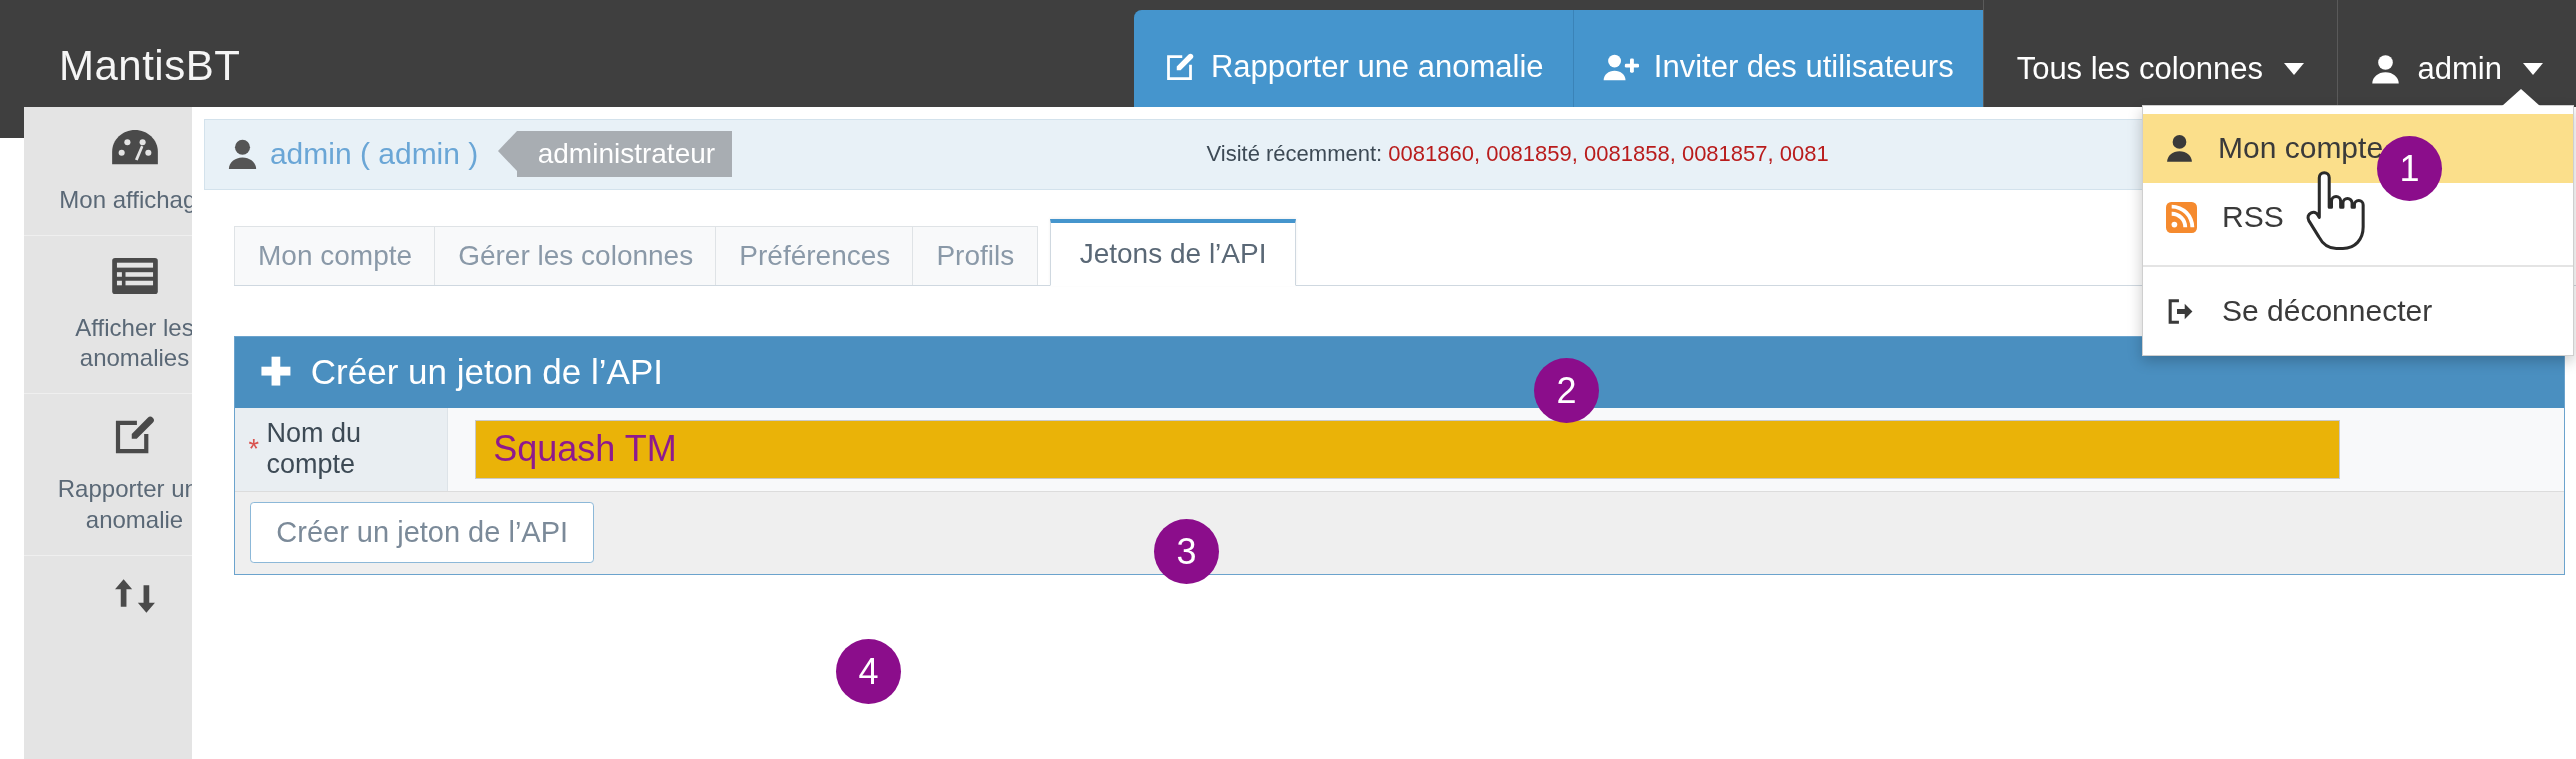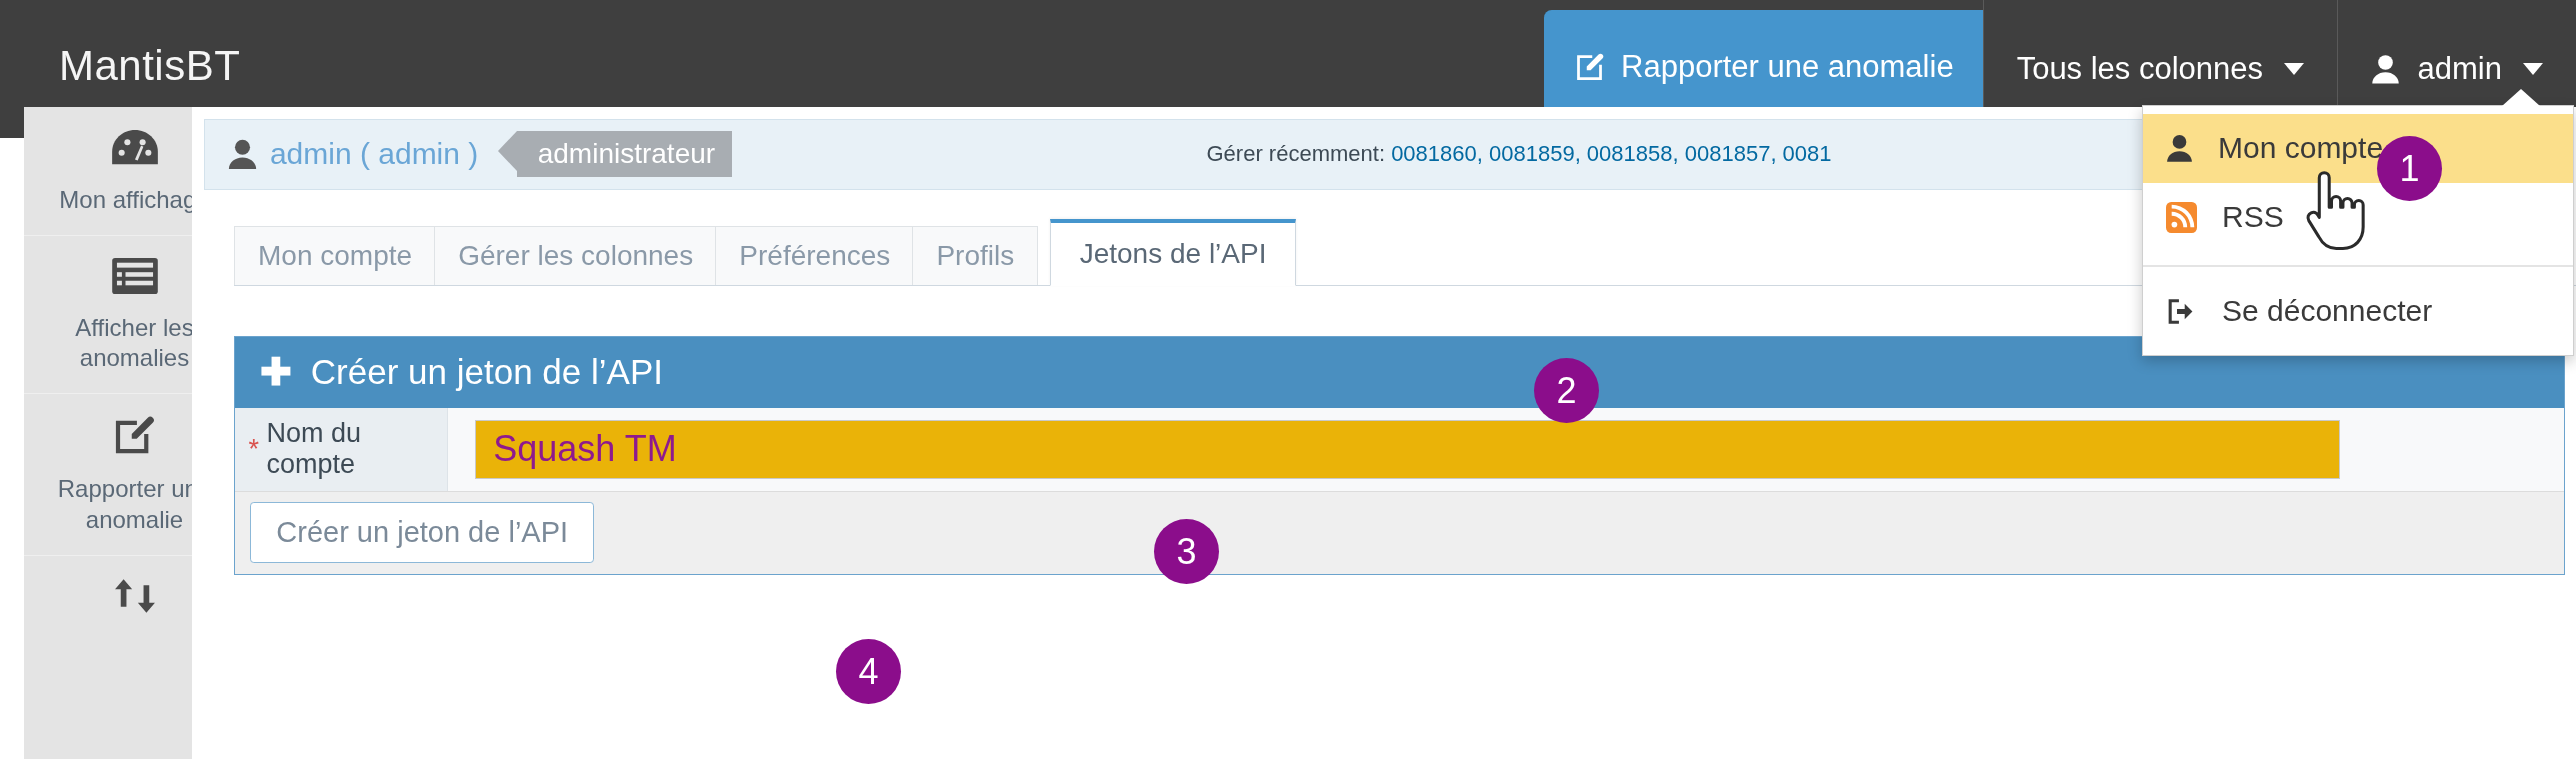--- a/index.html
+++ b/index.html
@@ -103,21 +103,21 @@
     width: 0; height: 0;
     border-top: 20px solid transparent;
     border-bottom: 20px solid transparent;
     border-right: 19px solid #a8adb2;
   }
   .visited {
     position: absolute; left: 1002px; top: 50%; transform: translateY(-50%);
     font-size: 22px; color: #4a5560; white-space: nowrap;
   }
   .visited .lbl { color: #3d4a55; }
-  .visited .ids { color: #0369a1; }
+  .visited .ids { color: #b91c1c; }
 
   
   .tabs {
     margin: 35px 0 0 42px;
     display: flex; align-items: flex-end;
     border-bottom: 1.9px solid #cfd8e0;
     height: 61px;
     position: relative;
   }
   .tab {
@@ -268,20 +268,31 @@
       <div class="nav-btn first">
         <span class="ico">
           <svg width="33" height="33" viewBox="0 0 24 24" fill="#fff">
             <path d="M3 3h11v2H5v14h14v-9h2v11H3V3z"></path>
             <path d="M21.4 2.6a2 2 0 0 0-2.8 0L10 11.2V14h2.8l8.6-8.6a2 2 0 0 0 0-2.8z"></path>
           </svg>
         </span>
         <span>Rapporter une anomalie</span>
       </div>
 
+      <div class="nav-btn second">
+        <span class="ico">
+          <svg width="36" height="33" viewBox="0 0 28 24" fill="#fff">
+            <circle cx="9" cy="7" r="5"></circle>
+            <path d="M0.5 22c0-4.4 3.8-7.5 8.5-7.5s8.5 3.1 8.5 7.5H0.5z"></path>
+            <rect x="21" y="5" width="3" height="11" rx="1"></rect>
+            <rect x="17" y="9" width="11" height="3" rx="1"></rect>
+          </svg>
+        </span>
+        <span>Inviter des utilisateurs</span>
+      </div>
 
       <div class="nav-plain divider-left">
         <span>Tous les colonnes</span>
         <span class="caret-down"></span>
       </div>
 
       <div class="nav-plain">
         <span class="ico">
           <svg width="29" height="31" viewBox="0 0 20 22" fill="#fff">
             <circle cx="10" cy="6" r="5.2"></circle>
@@ -352,21 +363,21 @@
         <span class="ico">
           <svg width="29" height="33" viewBox="0 0 20 22" fill="#555555">
             <circle cx="10" cy="6" r="5.2"></circle>
             <path d="M0.6 21c0-4.5 4.2-8 9.4-8s9.4 3.5 9.4 8H0.6z"></path>
           </svg>
         </span>
         <span class="userbar-name">admin ( admin )</span>
         <span class="role-badge">administrateur</span>
       </div>
       <div class="visited">
-        <span class="lbl">Gérer récemment:</span>
+        <span class="lbl">Visité récemment:</span>
         <span class="ids">0081860, 0081859, 0081858, 0081857, 0081</span>
       </div>
     </div>
 
     <div class="tabs">
       <div class="tab">Mon compte</div>
       <div class="tab">Gérer les colonnes</div>
       <div class="tab">Préférences</div>
       <div class="tab">Profils</div>
       <div class="tab active">Jetons de l’API</div>

